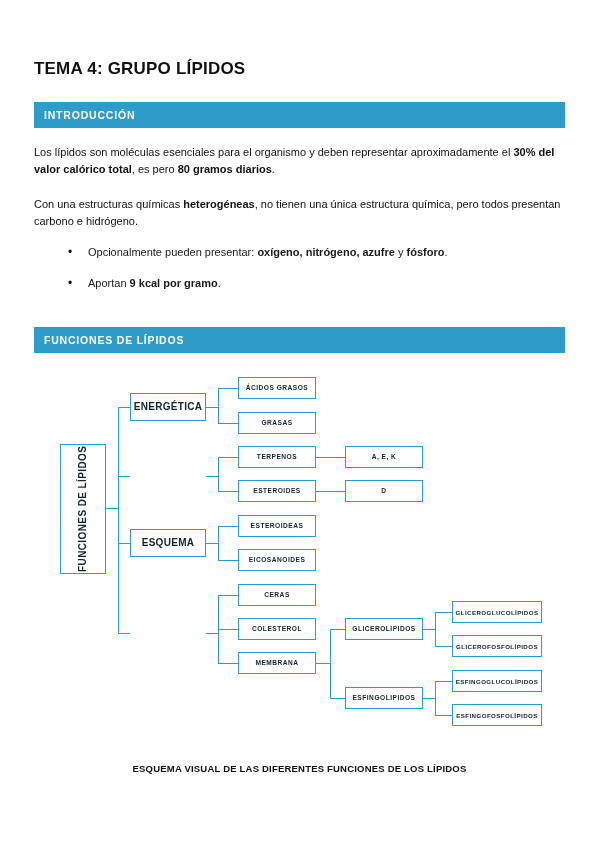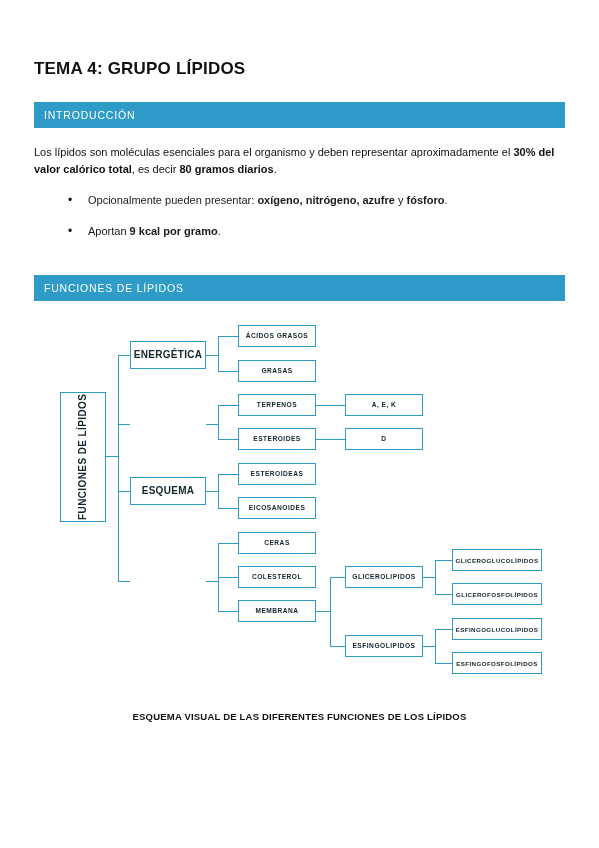--- a/index.html
+++ b/index.html
@@ -26,21 +26,21 @@
     font-size: 17px;
     font-weight: bold;
     letter-spacing: 0.2px;
     color: #111111;
     margin: 59px 0 0 0;
   }
   .section-bar {
     background: #2e9bc9;
     color: #ffffff;
     font-size: 10.5px;
-    font-weight: normal;
+    font-weight: bold;
     letter-spacing: 0.8px;
     padding: 7px 10px 7px 10px;
     box-sizing: border-box;
     width: 531px;
   }
   .bar-intro { margin-top: 23px; }
   .bar-funciones { margin-top: 36px; }
 
   p.body-text {
     font-size: 11px;
@@ -132,23 +132,26 @@
 </head>
 <body>
 
 <div class="page">
 
   <h1 class="doc-title">TEMA 4: GRUPO LÍPIDOS</h1>
 
   <div class="section-bar bar-intro">INTRODUCCIÓN</div>
 
   <p class="body-text">
-    <span>Los lípidos son moléculas esenciales para el organismo y deben representar aproximadamente el </span><span class="bold">30% del valor calórico total</span><span>, es decir </span><span class="bold">80 gramos diarios</span><span>.</span>
+    <span>Los lípidos son moléculas esenciales para el organismo y deben representar aproximadamente el </span><span class="bold">30% del valor calórico total</span><span>, es pero </span><span class="bold">80 gramos diarios</span><span>.</span>
   </p>
 
+  <p class="body-text second">
+    <span>Con una estructuras químicas </span><span class="bold">heterogéneas</span><span>, no tienen una única estructura química, pero todos presentan carbono e hidrógeno.</span>
+  </p>
 
   <ul class="bullets">
     <li>
       <span>Opcionalmente pueden presentar: </span><span class="bold">oxígeno, nitrógeno, azufre</span><span> y </span><span class="bold">fósforo</span><span>.</span>
     </li>
     <li>
       <span>Aportan </span><span class="bold">9 kcal por gramo</span><span>.</span>
     </li>
   </ul>
 

